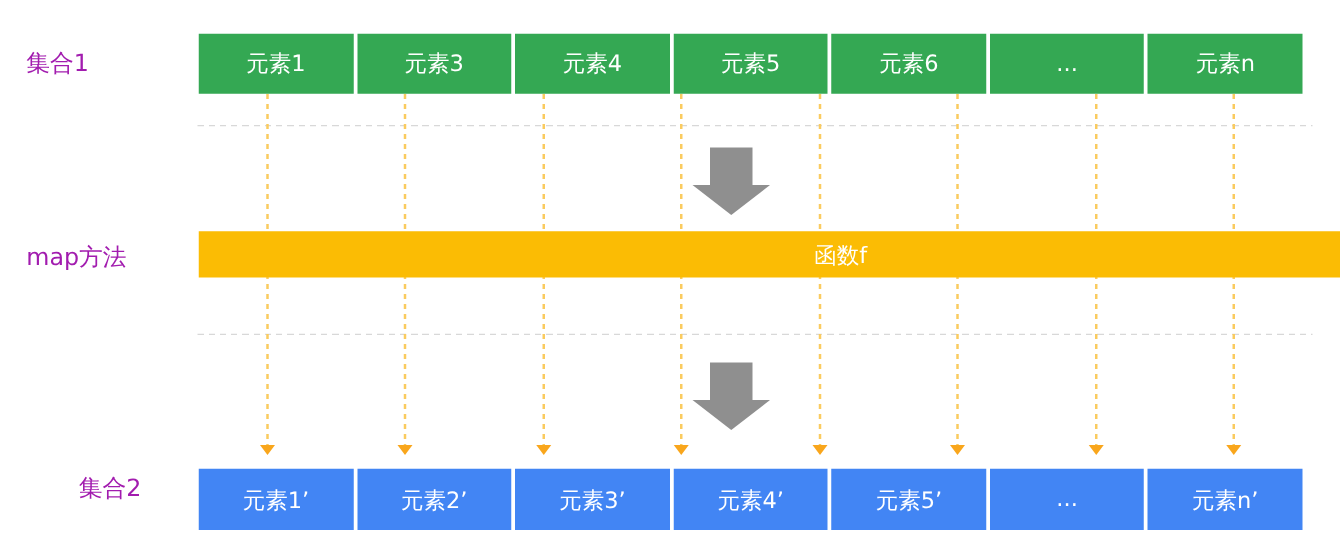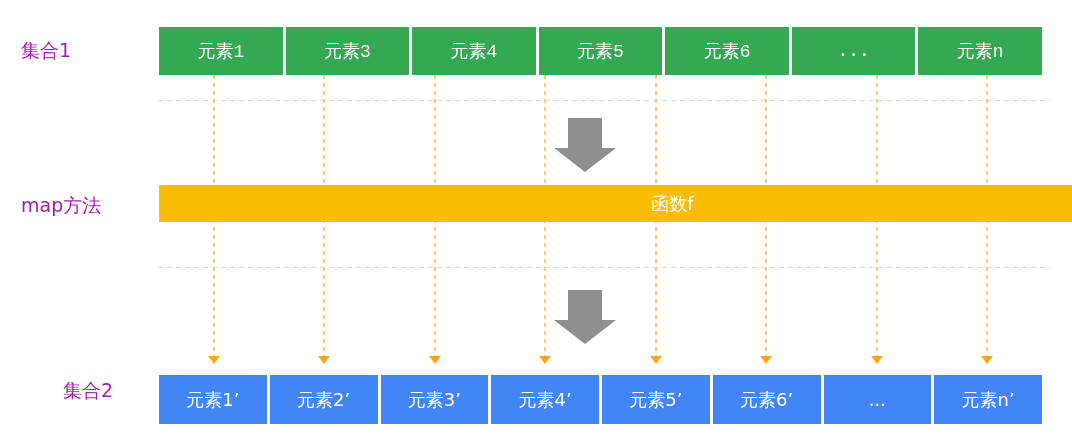--- a/index.html
+++ b/index.html
@@ -63,21 +63,21 @@
   .strip .cell {
     flex: 1 1 0;
     display: flex;
     align-items: center;
     justify-content: center;
     color: #ffffff;
     font-size: 18px;
     white-space: nowrap;
   }
   .strip-green { top: 27px; height: 48px; }
-  .strip-green .cell { background: #34a853; font-family: Liberation Mono, monospace; }
+  .strip-green .cell { background: #34a853; }
   .strip-blue { top: 375px; height: 49px; }
   .strip-blue .cell { background: #4285f4; }
   .map-bar {
     position: absolute;
     left: 159px;
     top: 185px;
     width: 1027px;
     height: 37px;
     background: #fbbc04;
     color: #ffffff;
@@ -175,18 +175,17 @@
     <div class="shaft"></div>
     <div class="tip"></div>
   </div>
 
   <div class="strip strip-blue">
     <div class="cell">元素1’</div>
     <div class="cell">元素2’</div>
     <div class="cell">元素3’</div>
     <div class="cell">元素4’</div>
     <div class="cell">元素5’</div>
-    <div class="cell">元素6’</div>
     <div class="cell">...</div>
     <div class="cell">元素n’</div>
   </div>
 
 </div>
 
 </body></html>

